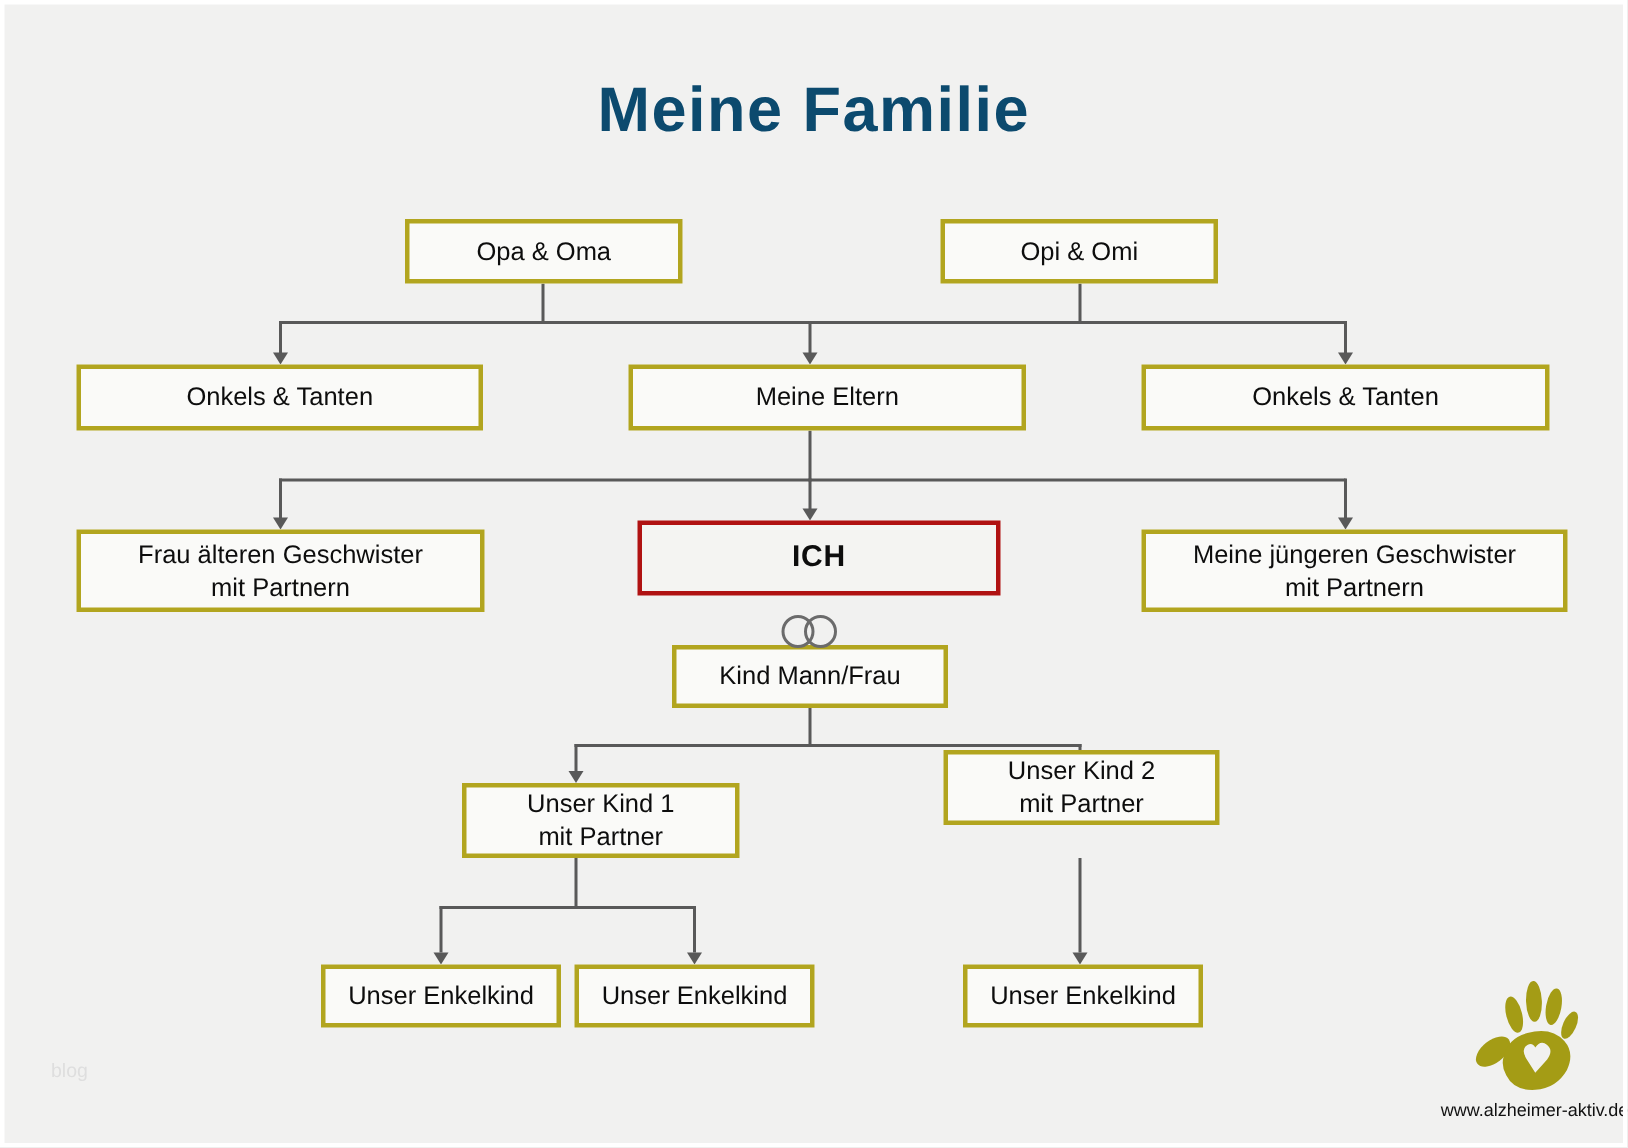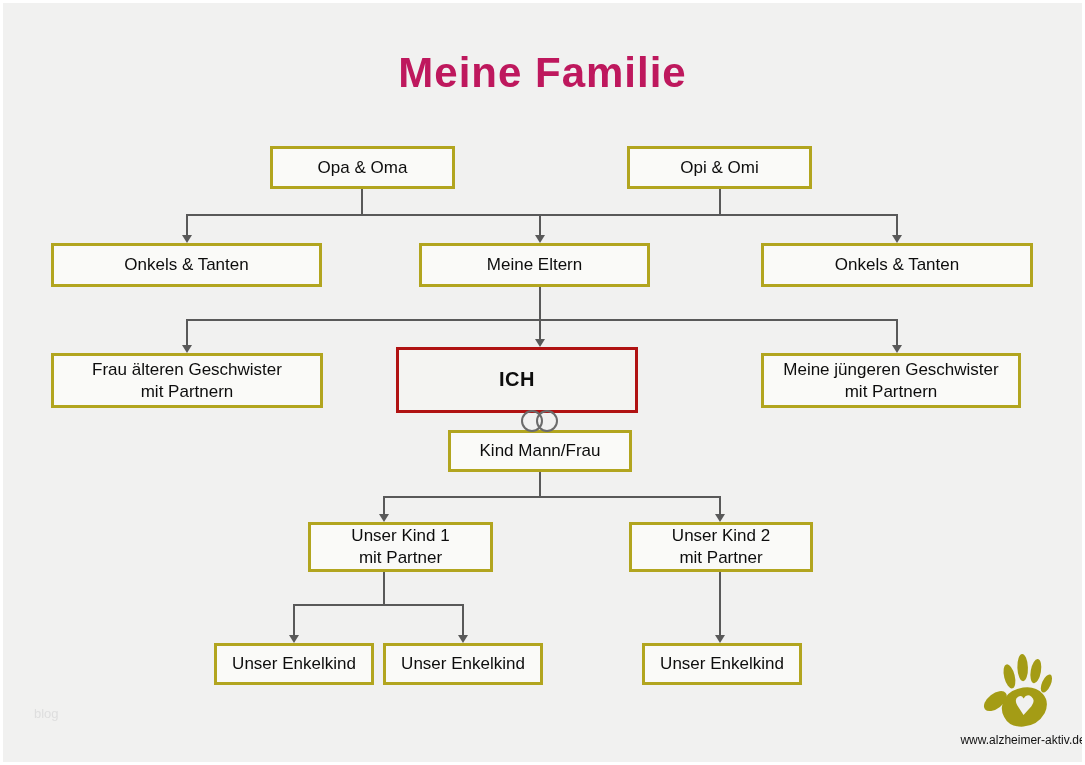--- a/index.html
+++ b/index.html
@@ -1,19 +1,19 @@
 <!DOCTYPE html>
 <html><head>
 <meta charset="utf-8">
 <style>
   html,body{margin:0;padding:0;background:#e9e9e9;font-family:"Liberation Sans","DejaVu Sans",sans-serif;}
   #stage{position:relative;width:1085px;height:765px;background:#f1f1f0;overflow:hidden;margin:0 auto;}
   #frame{position:absolute;inset:0;border:3px solid #ffffff;pointer-events:none;z-index:50;}
   .title{position:absolute;left:0;top:49px;width:100%;text-align:center;
-         font-size:42px;font-weight:bold;color:#be185d;letter-spacing:1px;}
+         font-size:42px;font-weight:bold;color:#0c4a6e;letter-spacing:1px;}
   .node{position:absolute;box-sizing:border-box;background:#fafaf8;
         border:3px solid #b2a51f;display:flex;align-items:center;justify-content:center;
         text-align:center;font-size:17px;color:#0d0d0d;line-height:1.28;white-space:pre-line;z-index:5;}
   .node.red{border-color:#b01212;background:#f4f4f2;font-weight:bold;font-size:20px;letter-spacing:.5px;}
   .vl{position:absolute;width:2px;background:#595959;z-index:2;}
   .hl{position:absolute;height:2px;background:#595959;z-index:2;}
   .ah{position:absolute;width:0;height:0;border-left:5px solid transparent;
       border-right:5px solid transparent;border-top:8px solid #595959;z-index:3;}
   .ring{position:absolute;width:22px;height:22px;border:2.5px solid #6b6b6b;border-radius:50%;
         box-sizing:border-box;background:transparent;z-index:8;}
@@ -62,37 +62,37 @@
   <div class="vl" style="left:462px;top:604px;height:31px"></div>
   <div class="ah" style="left:458px;top:635px"></div>
 
   <div class="vl" style="left:719px;top:572px;height:63px"></div>
   <div class="ah" style="left:715px;top:635px"></div>
 
   <div class="node" style="left:627px;top:146px;width:185px;height:43px">Opi &amp; Omi</div>
   <div class="node" style="left:270px;top:146px;width:185px;height:43px">Opa &amp; Oma</div>
 
   <div class="node" style="left:51px;top:243px;width:271px;height:44px">Onkels &amp; Tanten</div>
-  <div class="node" style="left:419px;top:243px;width:231px;height:44px">Meine Eltern</div>
+  <div class="node" style="left:419px;top:243px;width:265px;height:44px">Meine Eltern</div>
   <div class="node" style="left:761px;top:243px;width:272px;height:44px">Onkels &amp; Tanten</div>
 
   <div class="node" style="left:51px;top:353px;width:272px;height:55px">Frau älteren Geschwister
 mit Partnern</div>
-  <div class="node red" style="left:396px;top:347px;width:242px;height:66px">ICH</div>
-  <div class="node" style="left:761px;top:353px;width:260px;height:55px">Meine jüngeren Geschwister
+  <div class="node red" style="left:425px;top:347px;width:242px;height:50px">ICH</div>
+  <div class="node" style="left:761px;top:353px;width:284px;height:55px">Meine jüngeren Geschwister
 mit Partnern</div>
 
   <div class="ring" style="left:521px;top:410px"></div>
   <div class="ring" style="left:536px;top:410px"></div>
 
   <div class="node" style="left:448px;top:430px;width:184px;height:42px">Kind Mann/Frau</div>
 
   <div class="node" style="left:308px;top:522px;width:185px;height:50px">Unser Kind 1
 mit Partner</div>
-  <div class="node" style="left:629px;top:522px;width:184px;height:50px">Unser Kind 2
+  <div class="node" style="left:629px;top:500px;width:184px;height:50px">Unser Kind 2
 mit Partner</div>
 
   <div class="node" style="left:214px;top:643px;width:160px;height:42px">Unser Enkelkind</div>
   <div class="node" style="left:383px;top:643px;width:160px;height:42px">Unser Enkelkind</div>
   <div class="node" style="left:642px;top:643px;width:160px;height:42px">Unser Enkelkind</div>
 
   <div class="watermark">blog</div>
 
   <svg class="hand" viewBox="0 0 100 100">
     <g fill="#a49c15">

